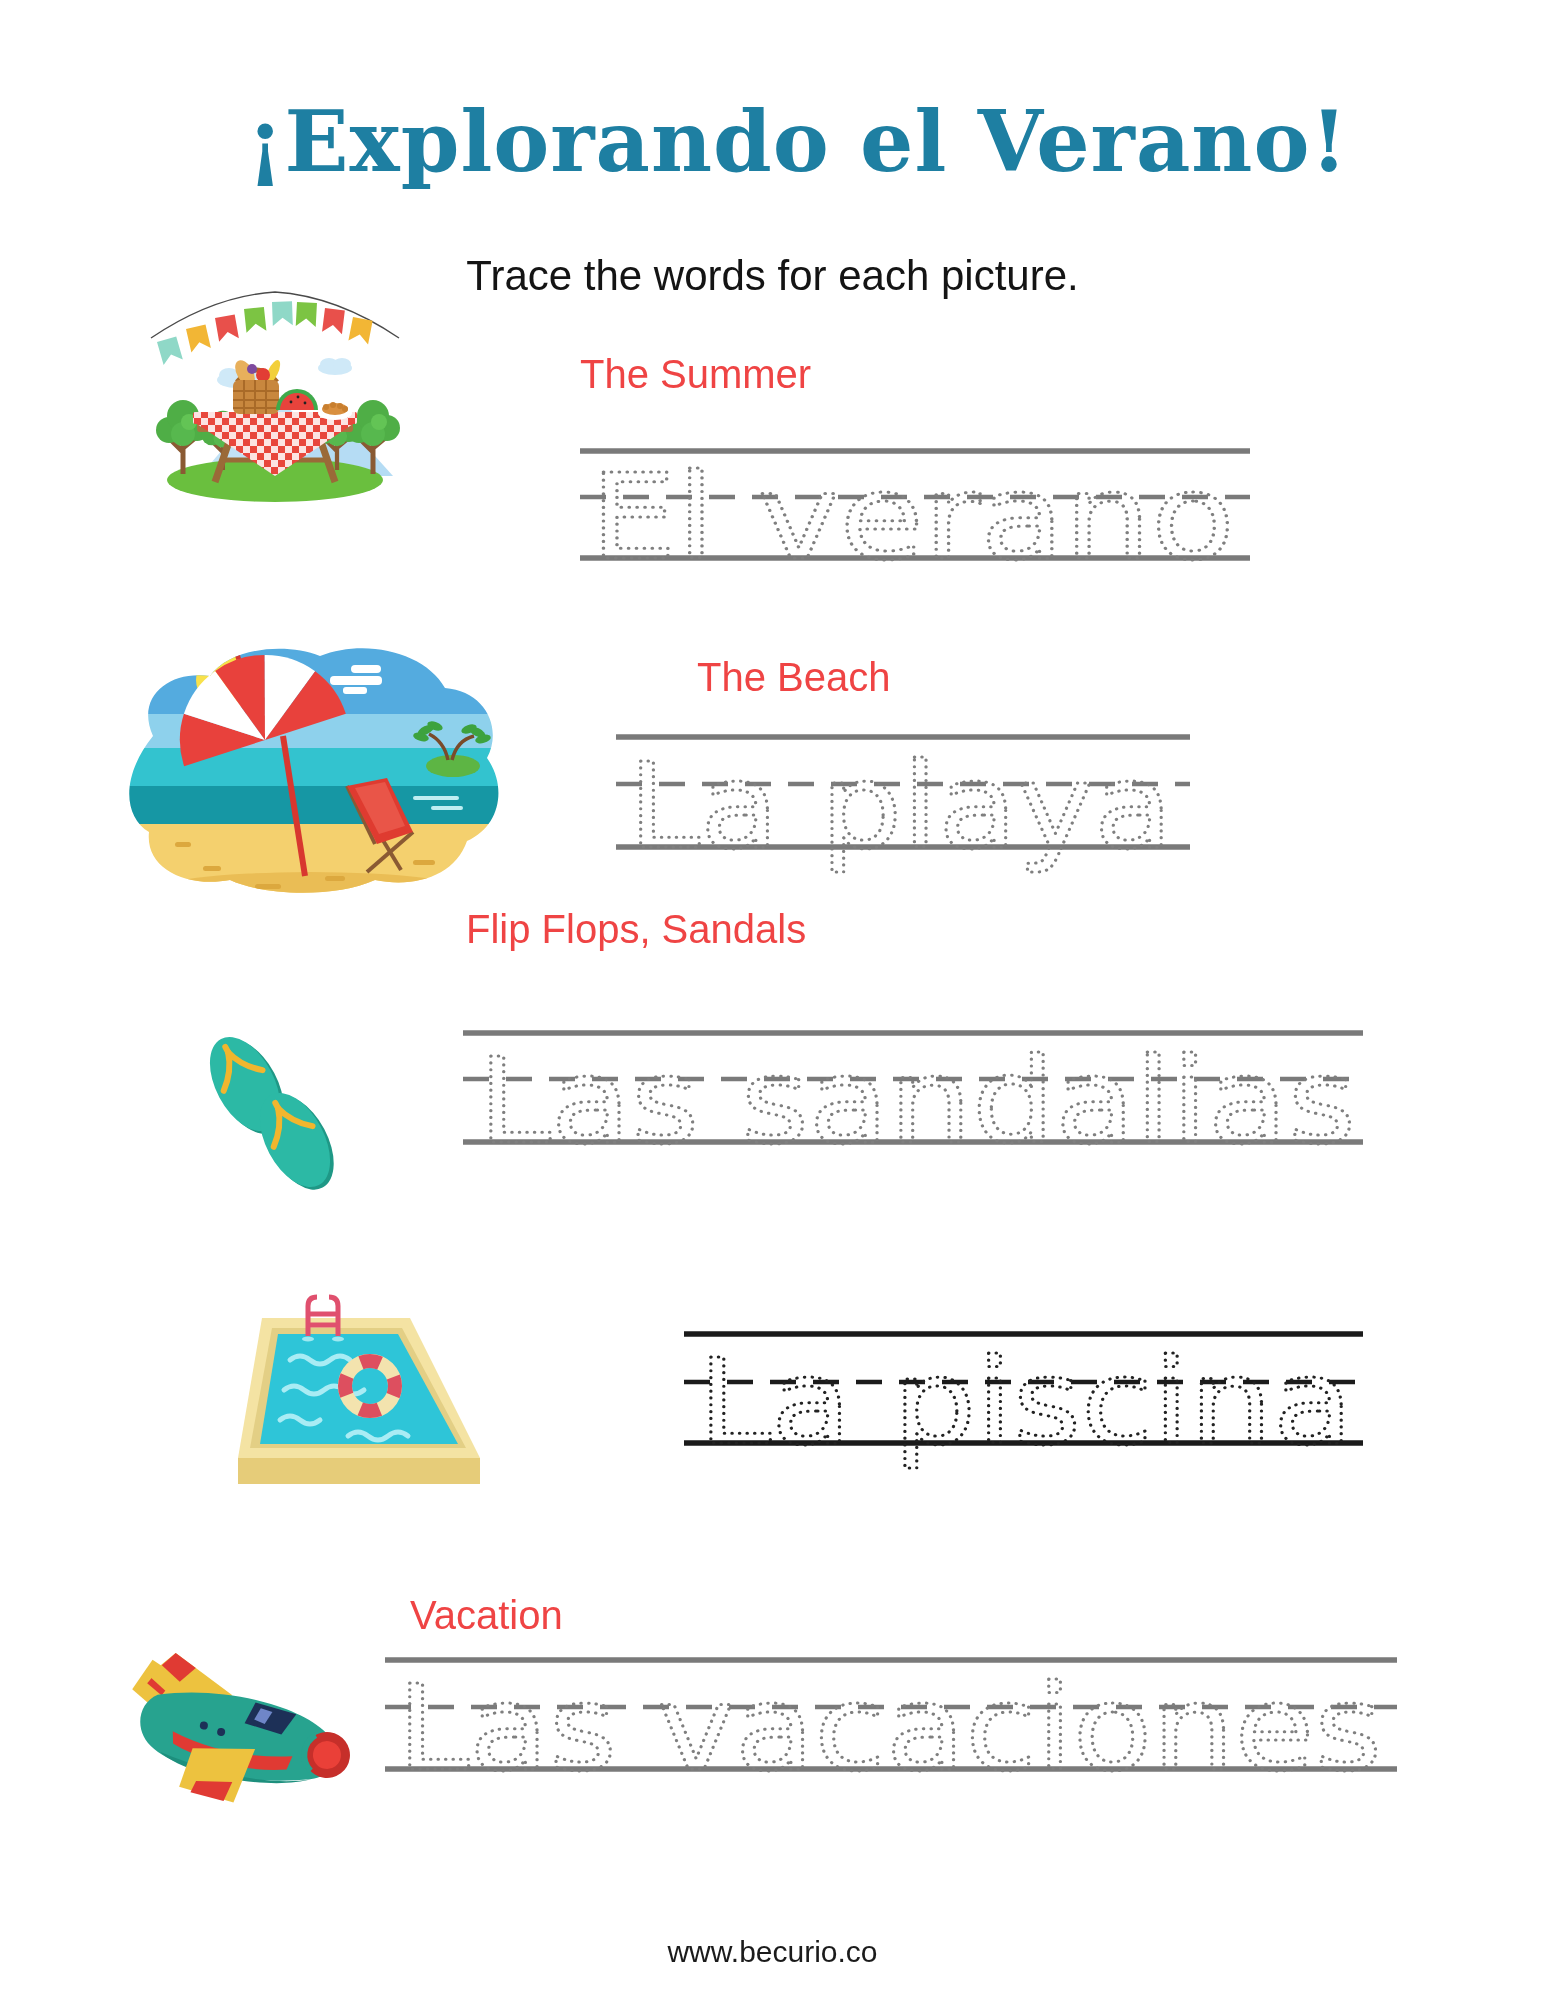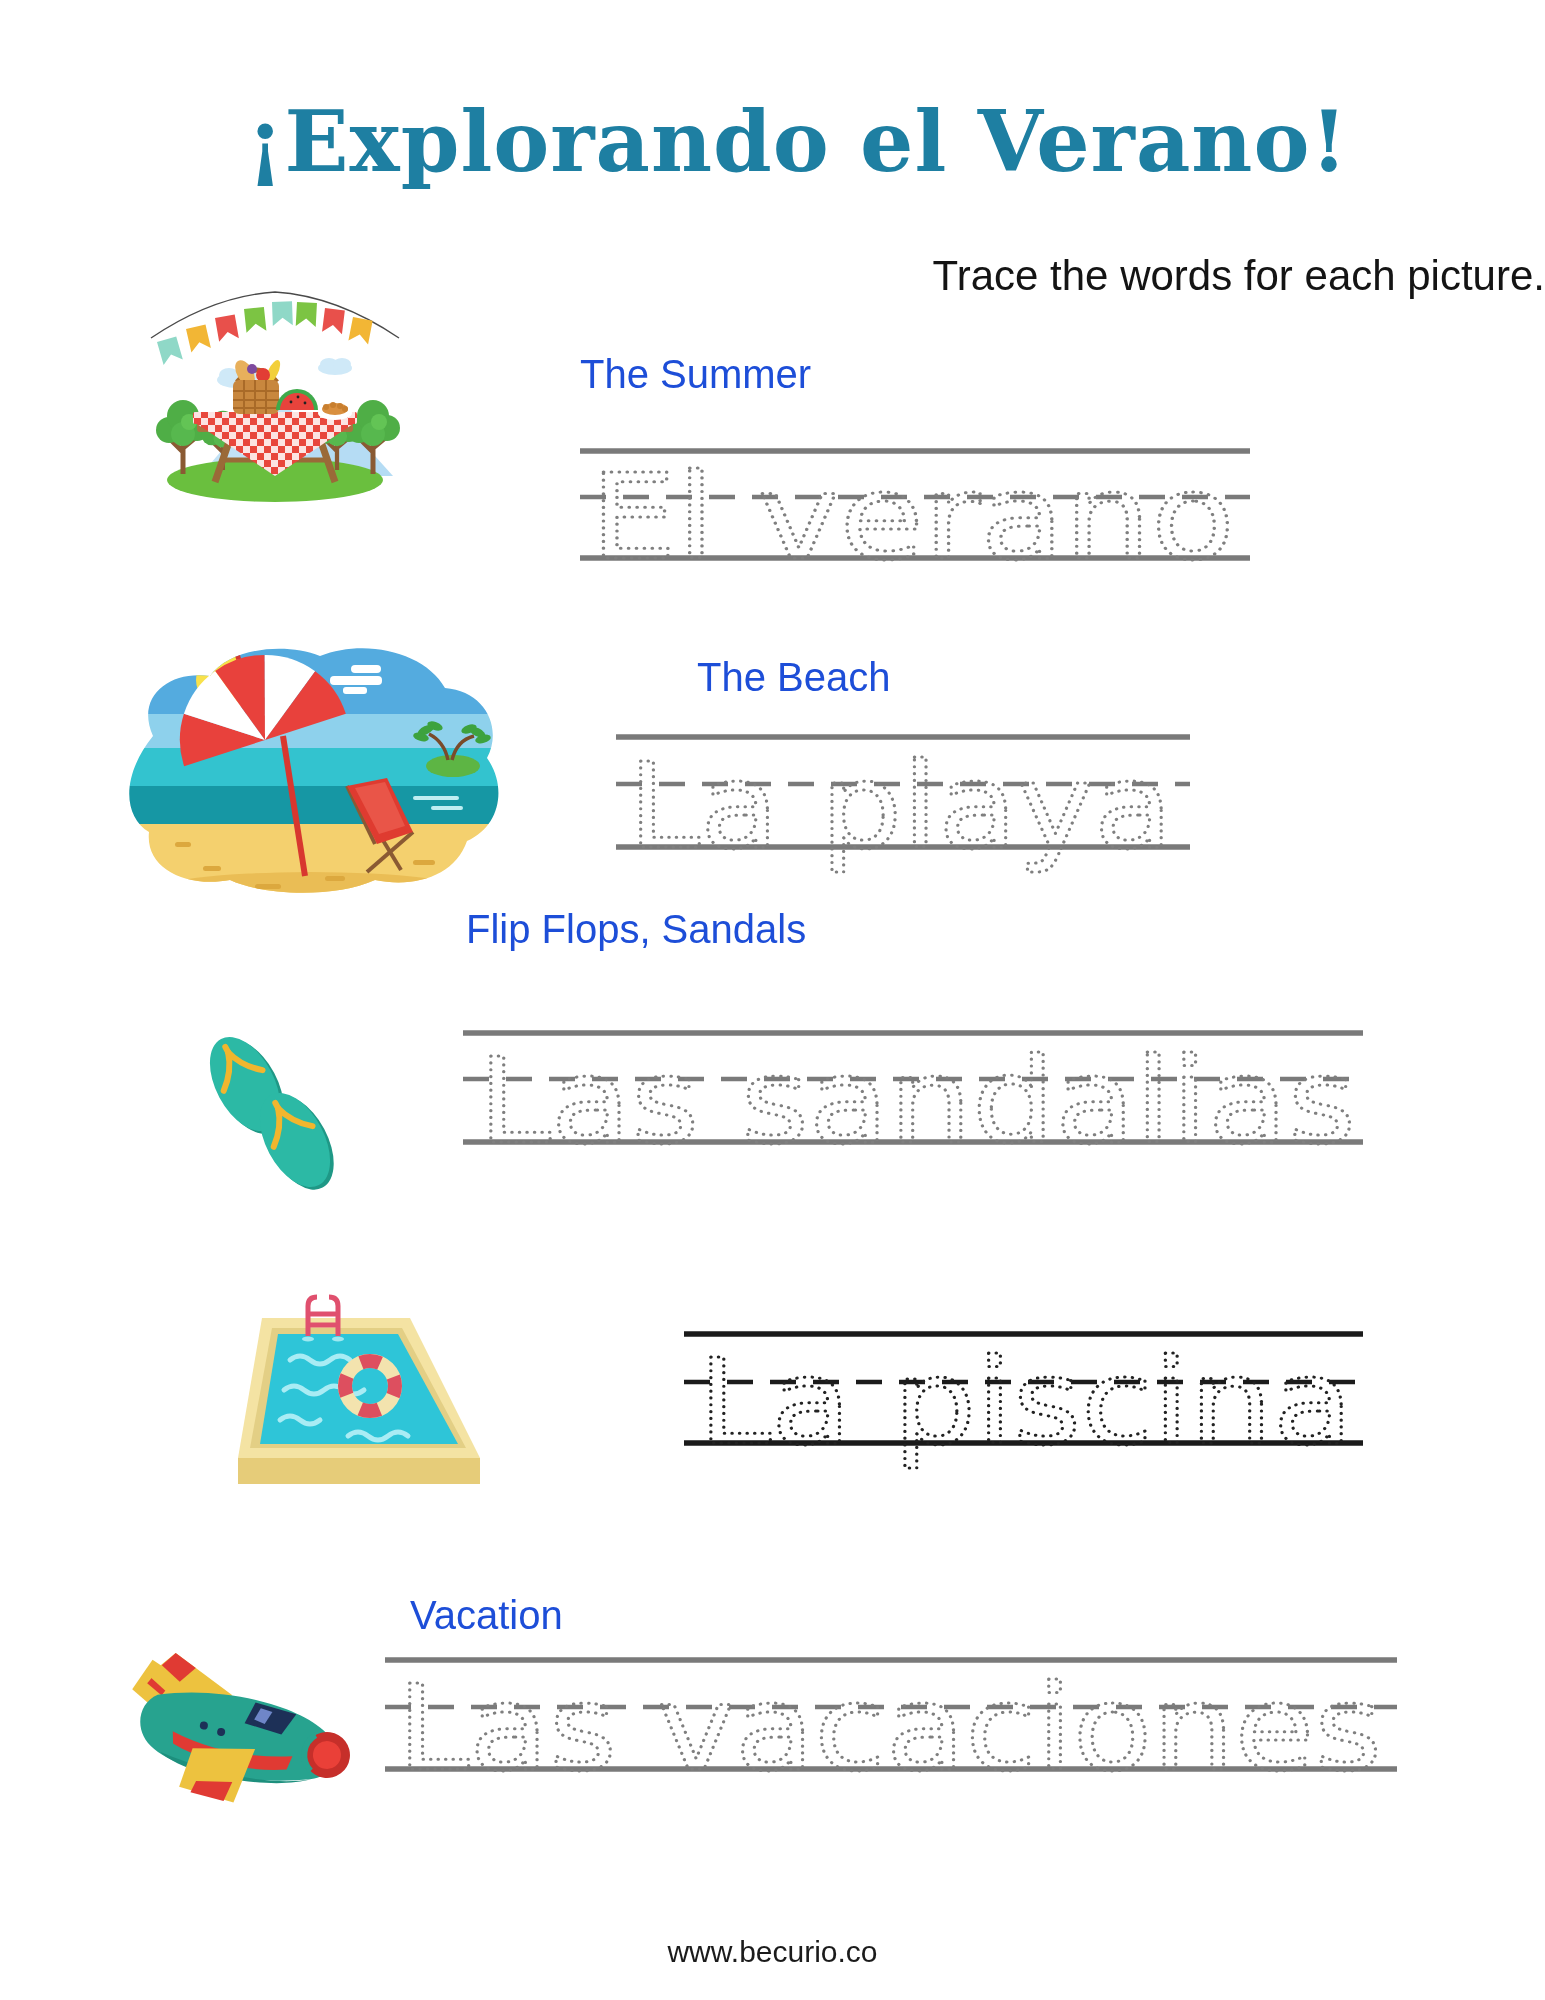--- a/index.html
+++ b/index.html
@@ -1,22 +1,22 @@
 <!DOCTYPE html>
 <html><head>
 <meta charset="utf-8">
 <style>
   html,body{margin:0;padding:0;background:#ffffff;}
   #canvas{position:relative;width:1545px;height:2000px;background:#ffffff;overflow:hidden;
           font-family:"Liberation Sans",sans-serif;}
   .abs{position:absolute;}
   .title{width:100%;text-align:center;font-family:"DejaVu Serif","Liberation Serif",serif;
          font-weight:700;font-size:84px;color:#1E7FA2;letter-spacing:1px;padding-left:25px;}
-  .subtitle{width:100%;text-align:right;font-size:42px;color:#141414;}
-  .rowlabel{font-size:40px;color:#1d4ed8;white-space:nowrap;}
+  .subtitle{width:100%;text-align:center;font-size:42px;color:#141414;}
+  .rowlabel{font-size:40px;color:#ef4444;white-space:nowrap;}
   .footer{width:100%;text-align:center;font-size:30px;color:#1b1b1b;}
   svg{display:block;}
   .guide-top,.guide-bottom{stroke-width:5.5;fill:none;}
   .guide-mid{stroke-width:4.5;fill:none;stroke-dasharray:26 17;}
   .trace-word{font-family:"DejaVu Sans",sans-serif;font-size:118px;fill:none;
               stroke-width:3;stroke-dasharray:0.2 6.6;stroke-linecap:round;stroke-linejoin:round;}
 </style>
 </head>
 <body>
 

